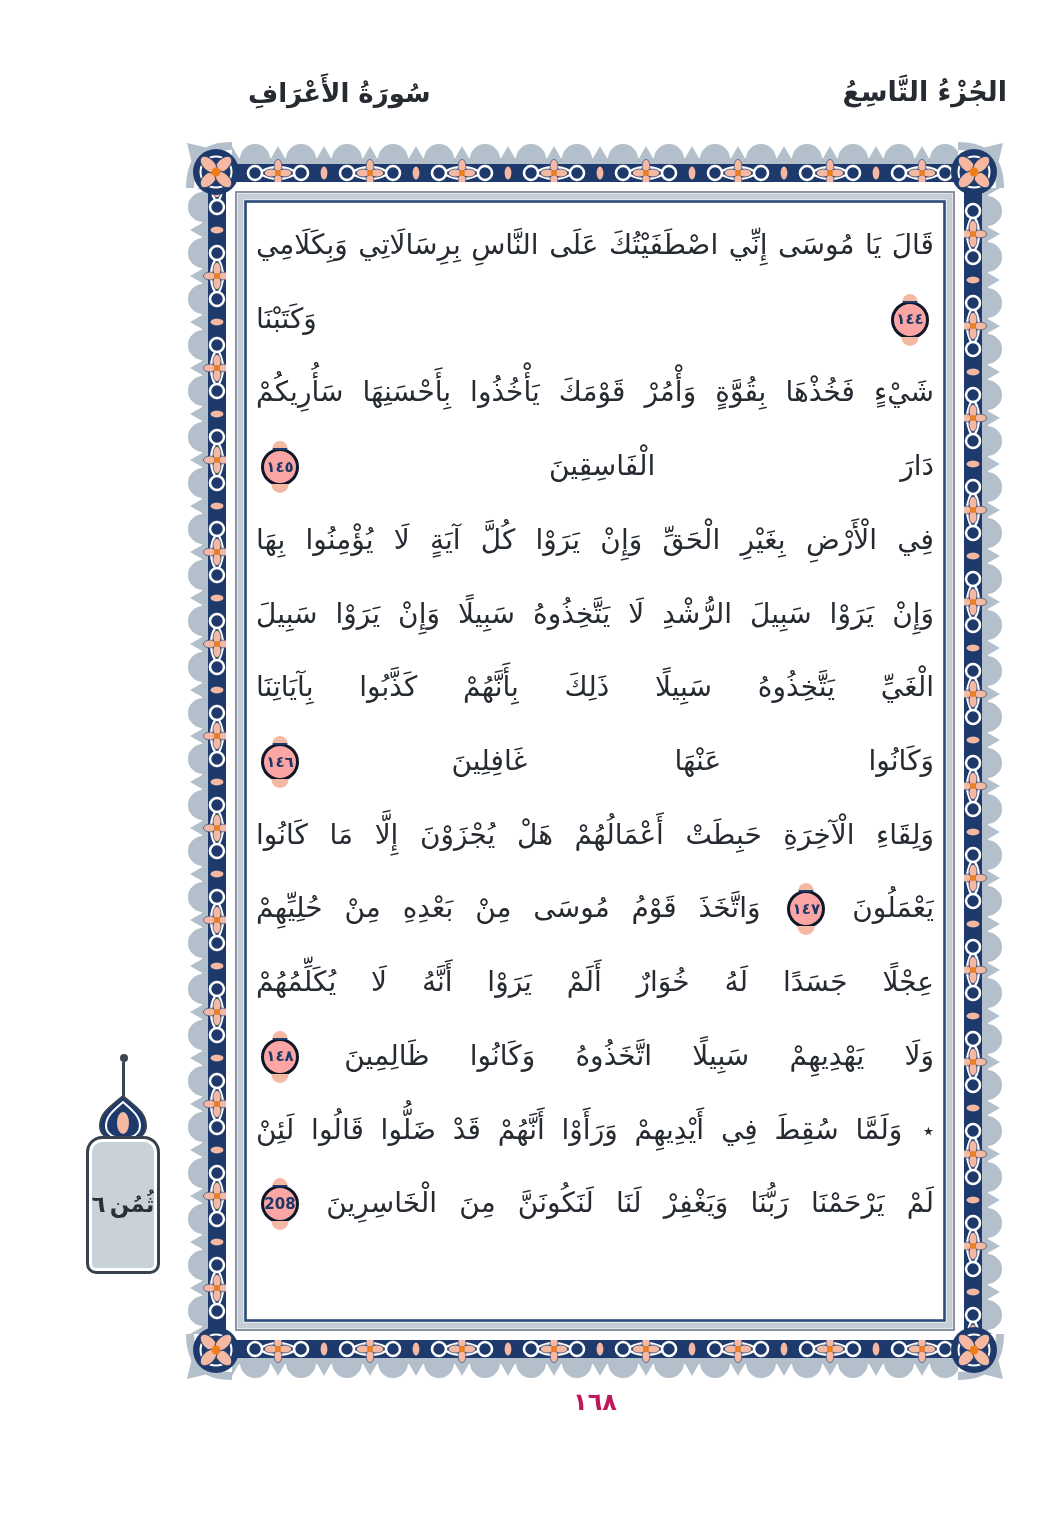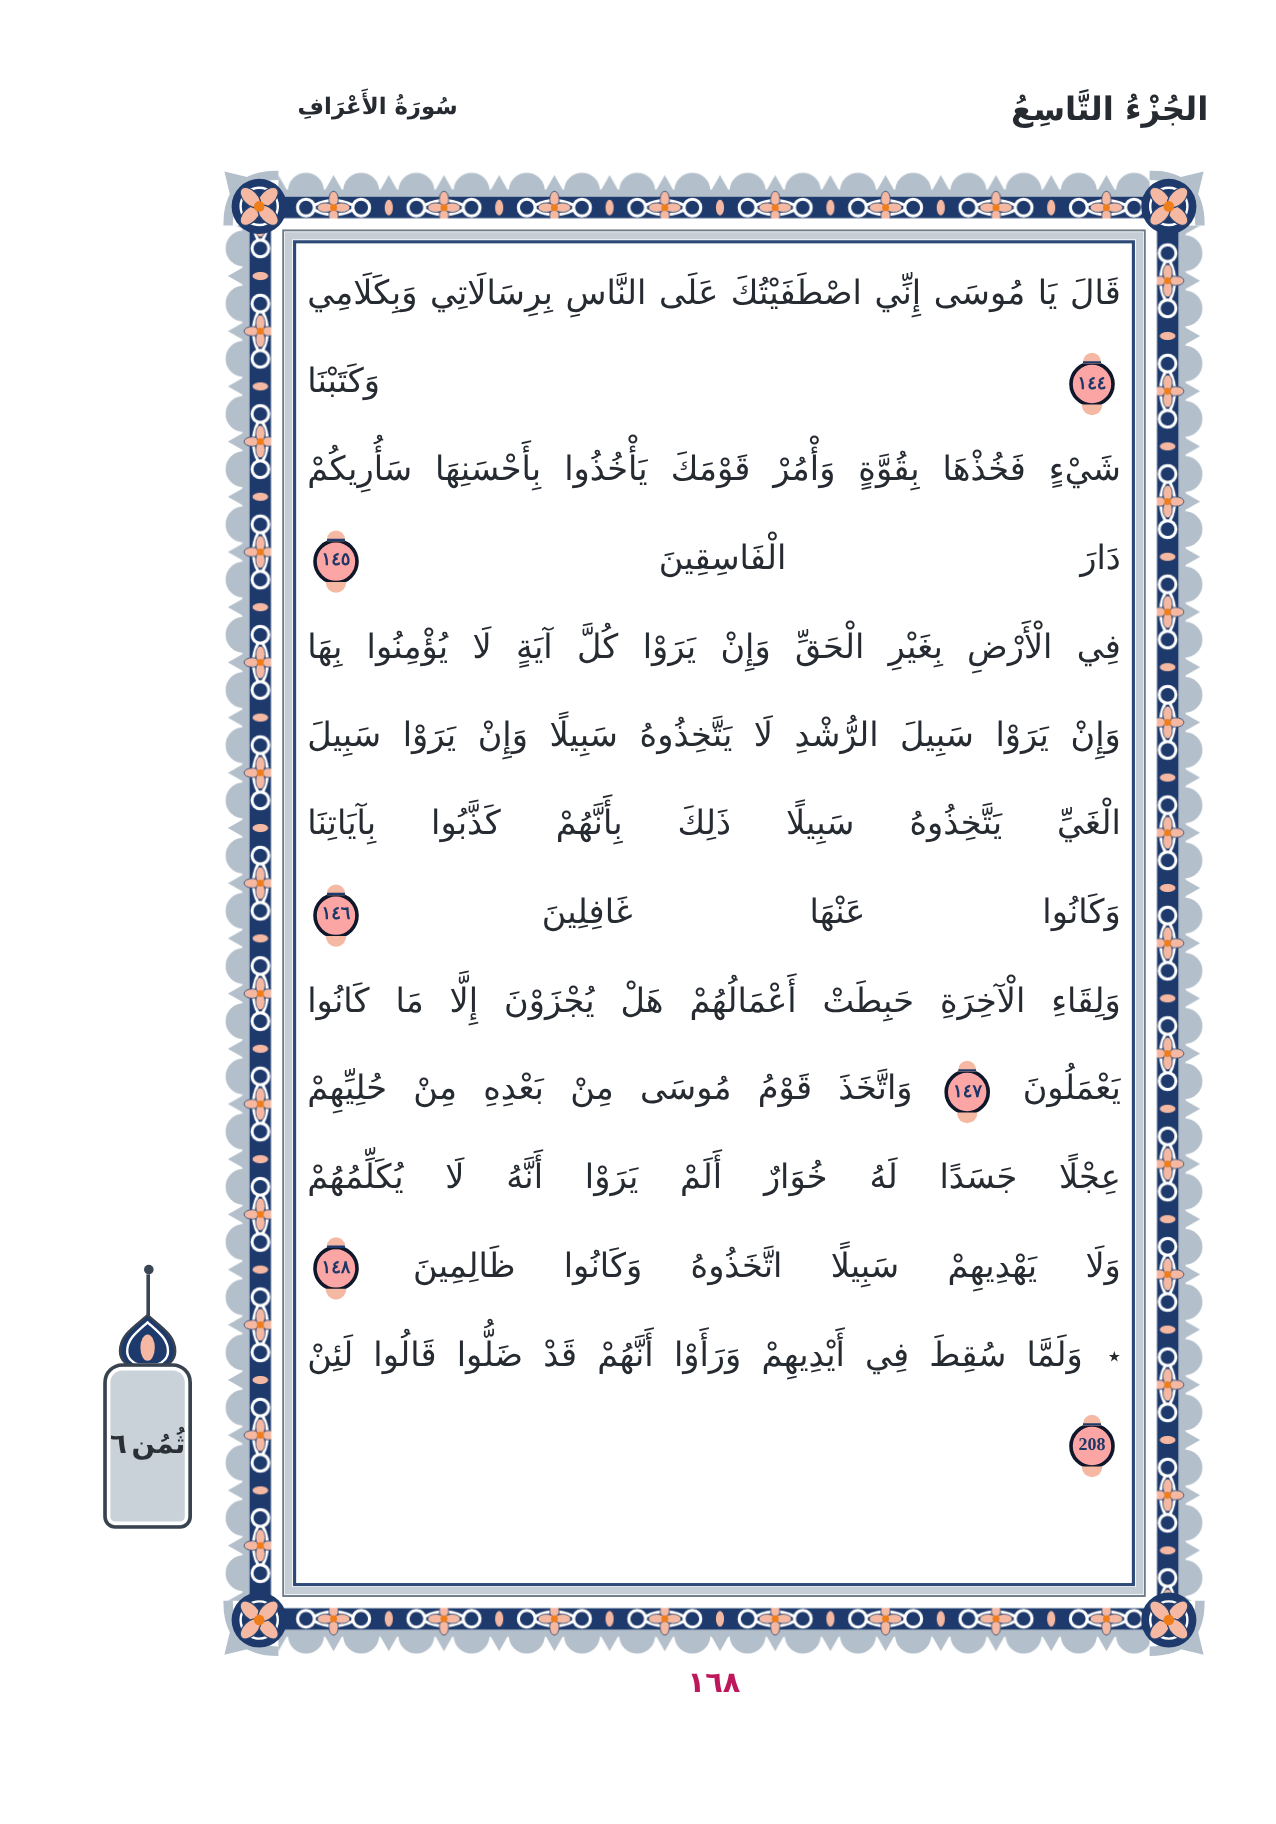--- a/index.html
+++ b/index.html
@@ -8,32 +8,32 @@
     font-family:"DejaVu Sans",sans-serif;color:#262b32;overflow:hidden;
   }
   .page{position:absolute;inset:0;}
 
   
   .juz-header{
     position:absolute;top:76px;right:56px;font-size:27px;font-weight:bold;
     color:#262b32;direction:rtl;white-space:nowrap;
   }
   .surah-header{
-    position:absolute;top:78px;left:248px;font-size:19px;font-weight:bold;
+    position:absolute;top:78px;left:248px;font-size:26px;font-weight:bold;
     color:#262b32;direction:rtl;white-space:nowrap;
   }
 
   
   .frame{position:absolute;left:186px;top:142px;width:818px;height:1238px;}
   .frame > svg{position:absolute;left:0;top:0;width:818px;height:1238px;display:block;}
 
   
   .quran-text{
     position:absolute;left:70px;right:70px;top:66px;bottom:66px;
-    direction:rtl;display:flex;flex-direction:column;font-family:Liberation Serif, serif;
+    direction:rtl;display:flex;flex-direction:column;
   }
   .quran-line{
     height:calc(100% / 15);line-height:73px;font-size:28px;color:#262b32;
     text-align:justify;text-align-last:justify;overflow:hidden;
     word-spacing:1px;
   }
   .qtext{color:#262b32;}
   .verse-badge{
     display:inline-flex;align-items:center;justify-content:center;
     width:38px;height:38px;border-radius:50%;
@@ -185,21 +185,21 @@
           </span>  </div>
         <div class="quran-line"><span class="qtext">وَلِقَاءِ الْآخِرَةِ حَبِطَتْ أَعْمَالُهُمْ هَلْ يُجْزَوْنَ إِلَّا مَا كَانُوا</span> </div>
         <div class="quran-line"><span class="qtext">يَعْمَلُونَ</span> <span class="verse-badge">
             <span class="verse-num">١٤٧</span>
           </span> <span class="qtext">وَاتَّخَذَ قَوْمُ مُوسَى مِنْ بَعْدِهِ مِنْ حُلِيِّهِمْ</span> </div>
         <div class="quran-line"><span class="qtext">عِجْلًا جَسَدًا لَهُ خُوَارٌ أَلَمْ يَرَوْا أَنَّهُ لَا يُكَلِّمُهُمْ</span> </div>
         <div class="quran-line"><span class="qtext">وَلَا يَهْدِيهِمْ سَبِيلًا اتَّخَذُوهُ وَكَانُوا ظَالِمِينَ</span> <span class="verse-badge">
             <span class="verse-num">١٤٨</span>
           </span> </div>
         <div class="quran-line"><span class="hizb-star">٭</span> <span class="qtext">وَلَمَّا سُقِطَ فِي أَيْدِيهِمْ وَرَأَوْا أَنَّهُمْ قَدْ ضَلُّوا قَالُوا لَئِنْ</span> </div>
-        <div class="quran-line"> <span class="verse-badge">
+        <div class="quran-line"><span class="qtext">لَمْ يَرْحَمْنَا رَبُّنَا وَيَغْفِرْ لَنَا لَنَكُونَنَّ مِنَ الْخَاسِرِينَ</span> <span class="verse-badge">
             <span class="verse-num">208</span>
           </span> </div>
       </div>
   </div>
 
   <div class="margin-marker">
     <div class="marker-stem"></div>
     <svg class="marker-dome" viewBox="0 0 90 46" aria-hidden="true">
       <path d="M45,2 C58,13 68,19 68,32 C68,41 60,45 55,46 L35,46 C30,45 22,41 22,32 C22,19 32,13 45,2 Z" fill="#1e3a6c" stroke="#39434f" stroke-width="2"></path>
       <path d="M45,8 C55,17 62,22 62,32 C62,38 57,42 53,43 L37,43 C33,42 28,38 28,32 C28,22 35,17 45,8 Z" fill="none" stroke="#ffffff" stroke-width="2"></path>

